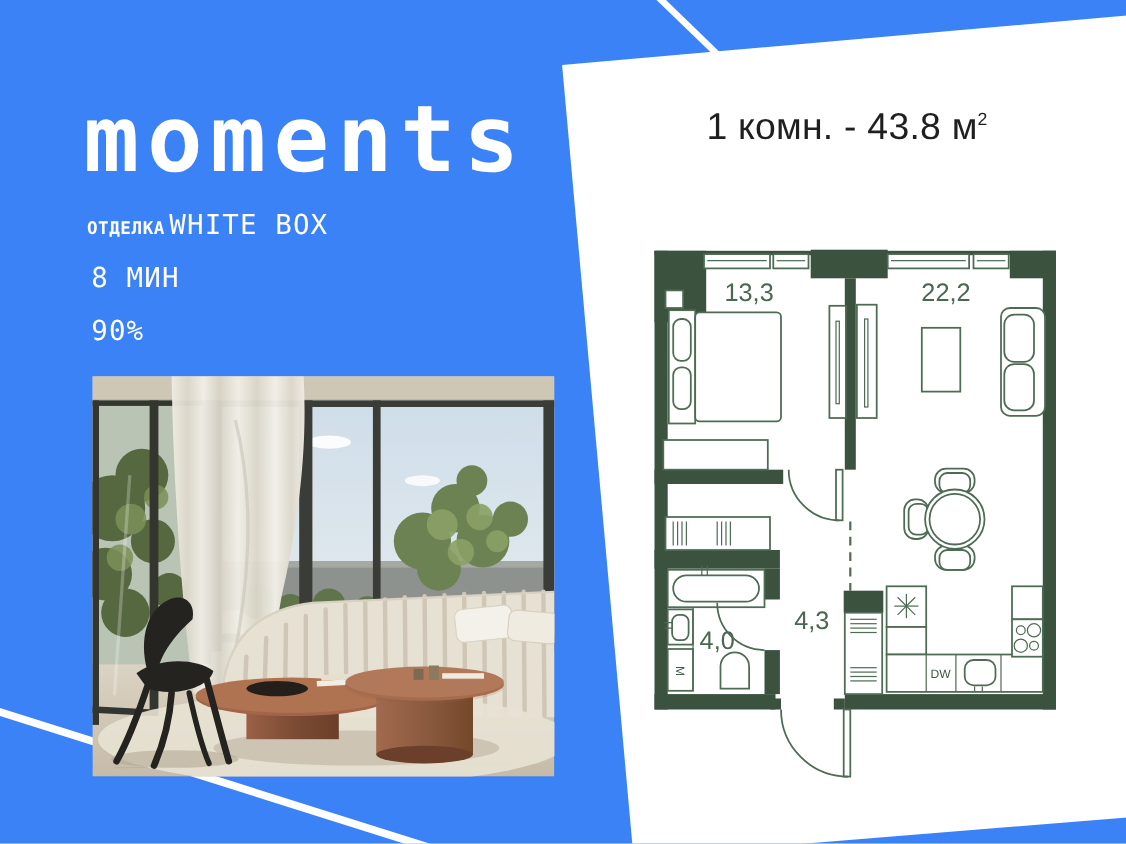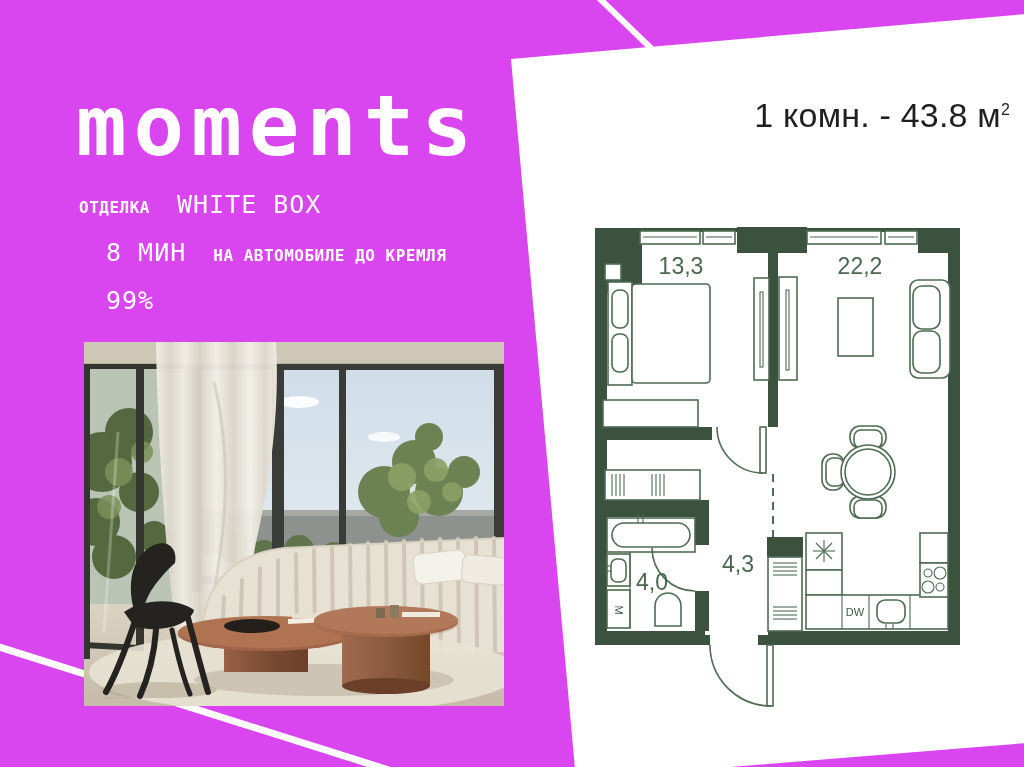--- a/index.html
+++ b/index.html
@@ -1,30 +1,30 @@
 <!DOCTYPE html>
 <html><head>
 <meta charset="utf-8">
 <style>
   html,body{margin:0;padding:0;background:#ffffff;}
-  .stage{position:relative;width:1024px;height:767px;overflow:hidden;background:#d946ef;
+  .stage{position:relative;width:1024px;height:767px;overflow:hidden;background:#3b82f6;
          font-family:"Liberation Sans",sans-serif;}
   .abs{position:absolute;}
   svg{display:block;}
   
   .logo{position:absolute;left:76px;top:84px;color:#ffffff;
         font-family:"DejaVu Sans Mono",monospace;font-weight:bold;
         font-size:84px;line-height:1;letter-spacing:7px;}
   .features{position:absolute;left:79px;top:190px;width:440px;}
-  .feat-row{display:flex;align-items:baseline;gap:27px;color:#fff;
+  .feat-row{display:flex;align-items:baseline;gap:4px;color:#fff;
             font-family:"DejaVu Sans Mono",monospace;margin-bottom:19px;white-space:nowrap;}
   .feat-big{font-size:25px;font-weight:normal;letter-spacing:1px;}
   .feat-small{font-size:16px;font-weight:bold;letter-spacing:0.5px;}
   
-  .headline{position:absolute;left:530px;top:96px;width:480px;text-align:right;
+  .headline{position:absolute;left:530px;top:96px;width:480px;text-align:center;
             color:#1f1f1f;font-size:34px;letter-spacing:0.2px;}
   .headline sup{font-size:16px;}
   .deadline{position:absolute;left:530px;top:160px;width:480px;text-align:center;
             color:#1f1f1f;font-size:28px;}
   
   .wall{fill:#3b523e;}
   .fw{fill:#ffffff;stroke:#4e6b53;stroke-width:1.6;}
   .ln{stroke:#4e6b53;stroke-width:1.6;fill:none;}
   .thin{stroke:#4e6b53;stroke-width:1.1;fill:none;}
   .lab{font-family:"Liberation Sans",sans-serif;font-size:23px;fill:#4a6750;text-anchor:middle;}
@@ -209,25 +209,24 @@
 
   <div class="features">
     <div class="feat-row">
       <span class="feat-small">ОТДЕЛКА</span>
       <span class="feat-big">WHITE BOX</span>
       <span class="feat-small"></span>
     </div>
     <div class="feat-row">
       <span class="feat-small"></span>
       <span class="feat-big">8 МИН</span>
-      <span class="feat-small">НА АВТОМОБИЛЕ ДО КРЕМЛЯ</span>
     </div>
     <div class="feat-row">
       <span class="feat-small"></span>
-      <span class="feat-big">99%</span>
+      <span class="feat-big">90%</span>
     </div>
   </div>
 
   <div class="headline">
     <span>1 комн. - 43.8 м</span><sup>2</sup>
   </div>
 
   <svg class="abs" style="left:588px;top:222px" width="380" height="500" viewBox="0 0 380 500">
 
     <g class="wall">

